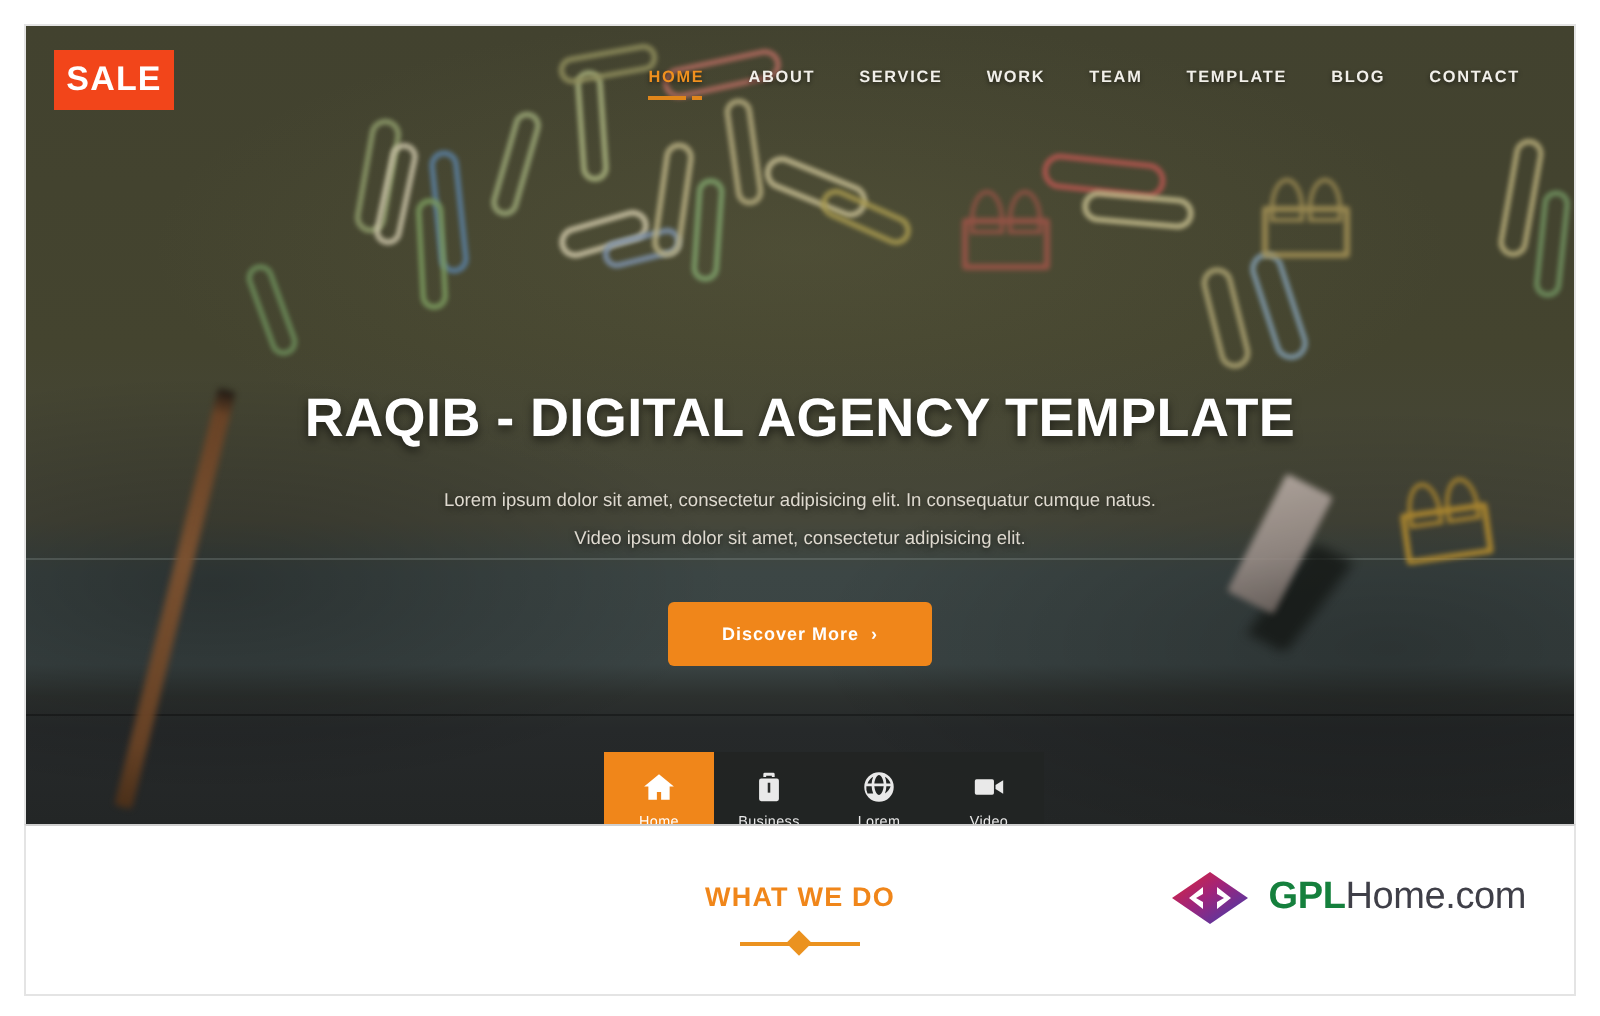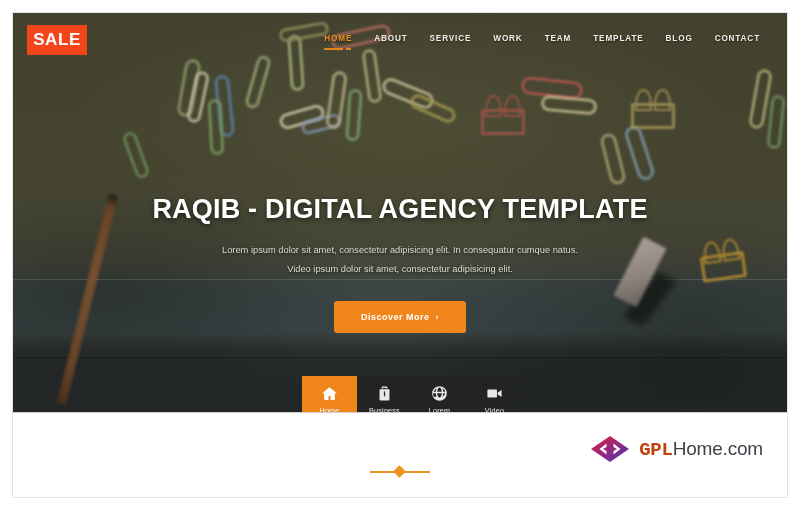--- a/index.html
+++ b/index.html
@@ -331,21 +331,21 @@
     display: flex;
     align-items: center;
     gap: 9px;
   }
   .wm-mark { width: 40px; height: 28px; }
   .wm-text {
     font-size: 19px;
     font-weight: bold;
     letter-spacing: -0.2px;
   }
-  .wm-gpl { color: #c2410c; font-family: Liberation Mono, monospace; }
+  .wm-gpl { color: #15803d; }
   .wm-rest { color: #3f3f48; font-weight: normal; }
 </style>
 </head>
 <body>
 
 <div class="page">
 
   <div class="hero">
 
     <div class="hero-bg"></div>
@@ -461,20 +461,21 @@
         <span class="lbl">Video</span>
       </div>
 
     </div>
 
     <div class="sale-badge">SALE</div>
 
   </div>
 
   <div class="section">
+    <div class="section-title">WHAT WE DO</div>
     <div class="divider">
       <div class="bar"></div>
       <div class="dia"></div>
     </div>
 
     <div class="watermark">
       <span class="wm-mark">
         <svg viewBox="0 0 40 28">
           <defs>
             <linearGradient id="gpg" x1="0" y1="0" x2="1" y2="1">

